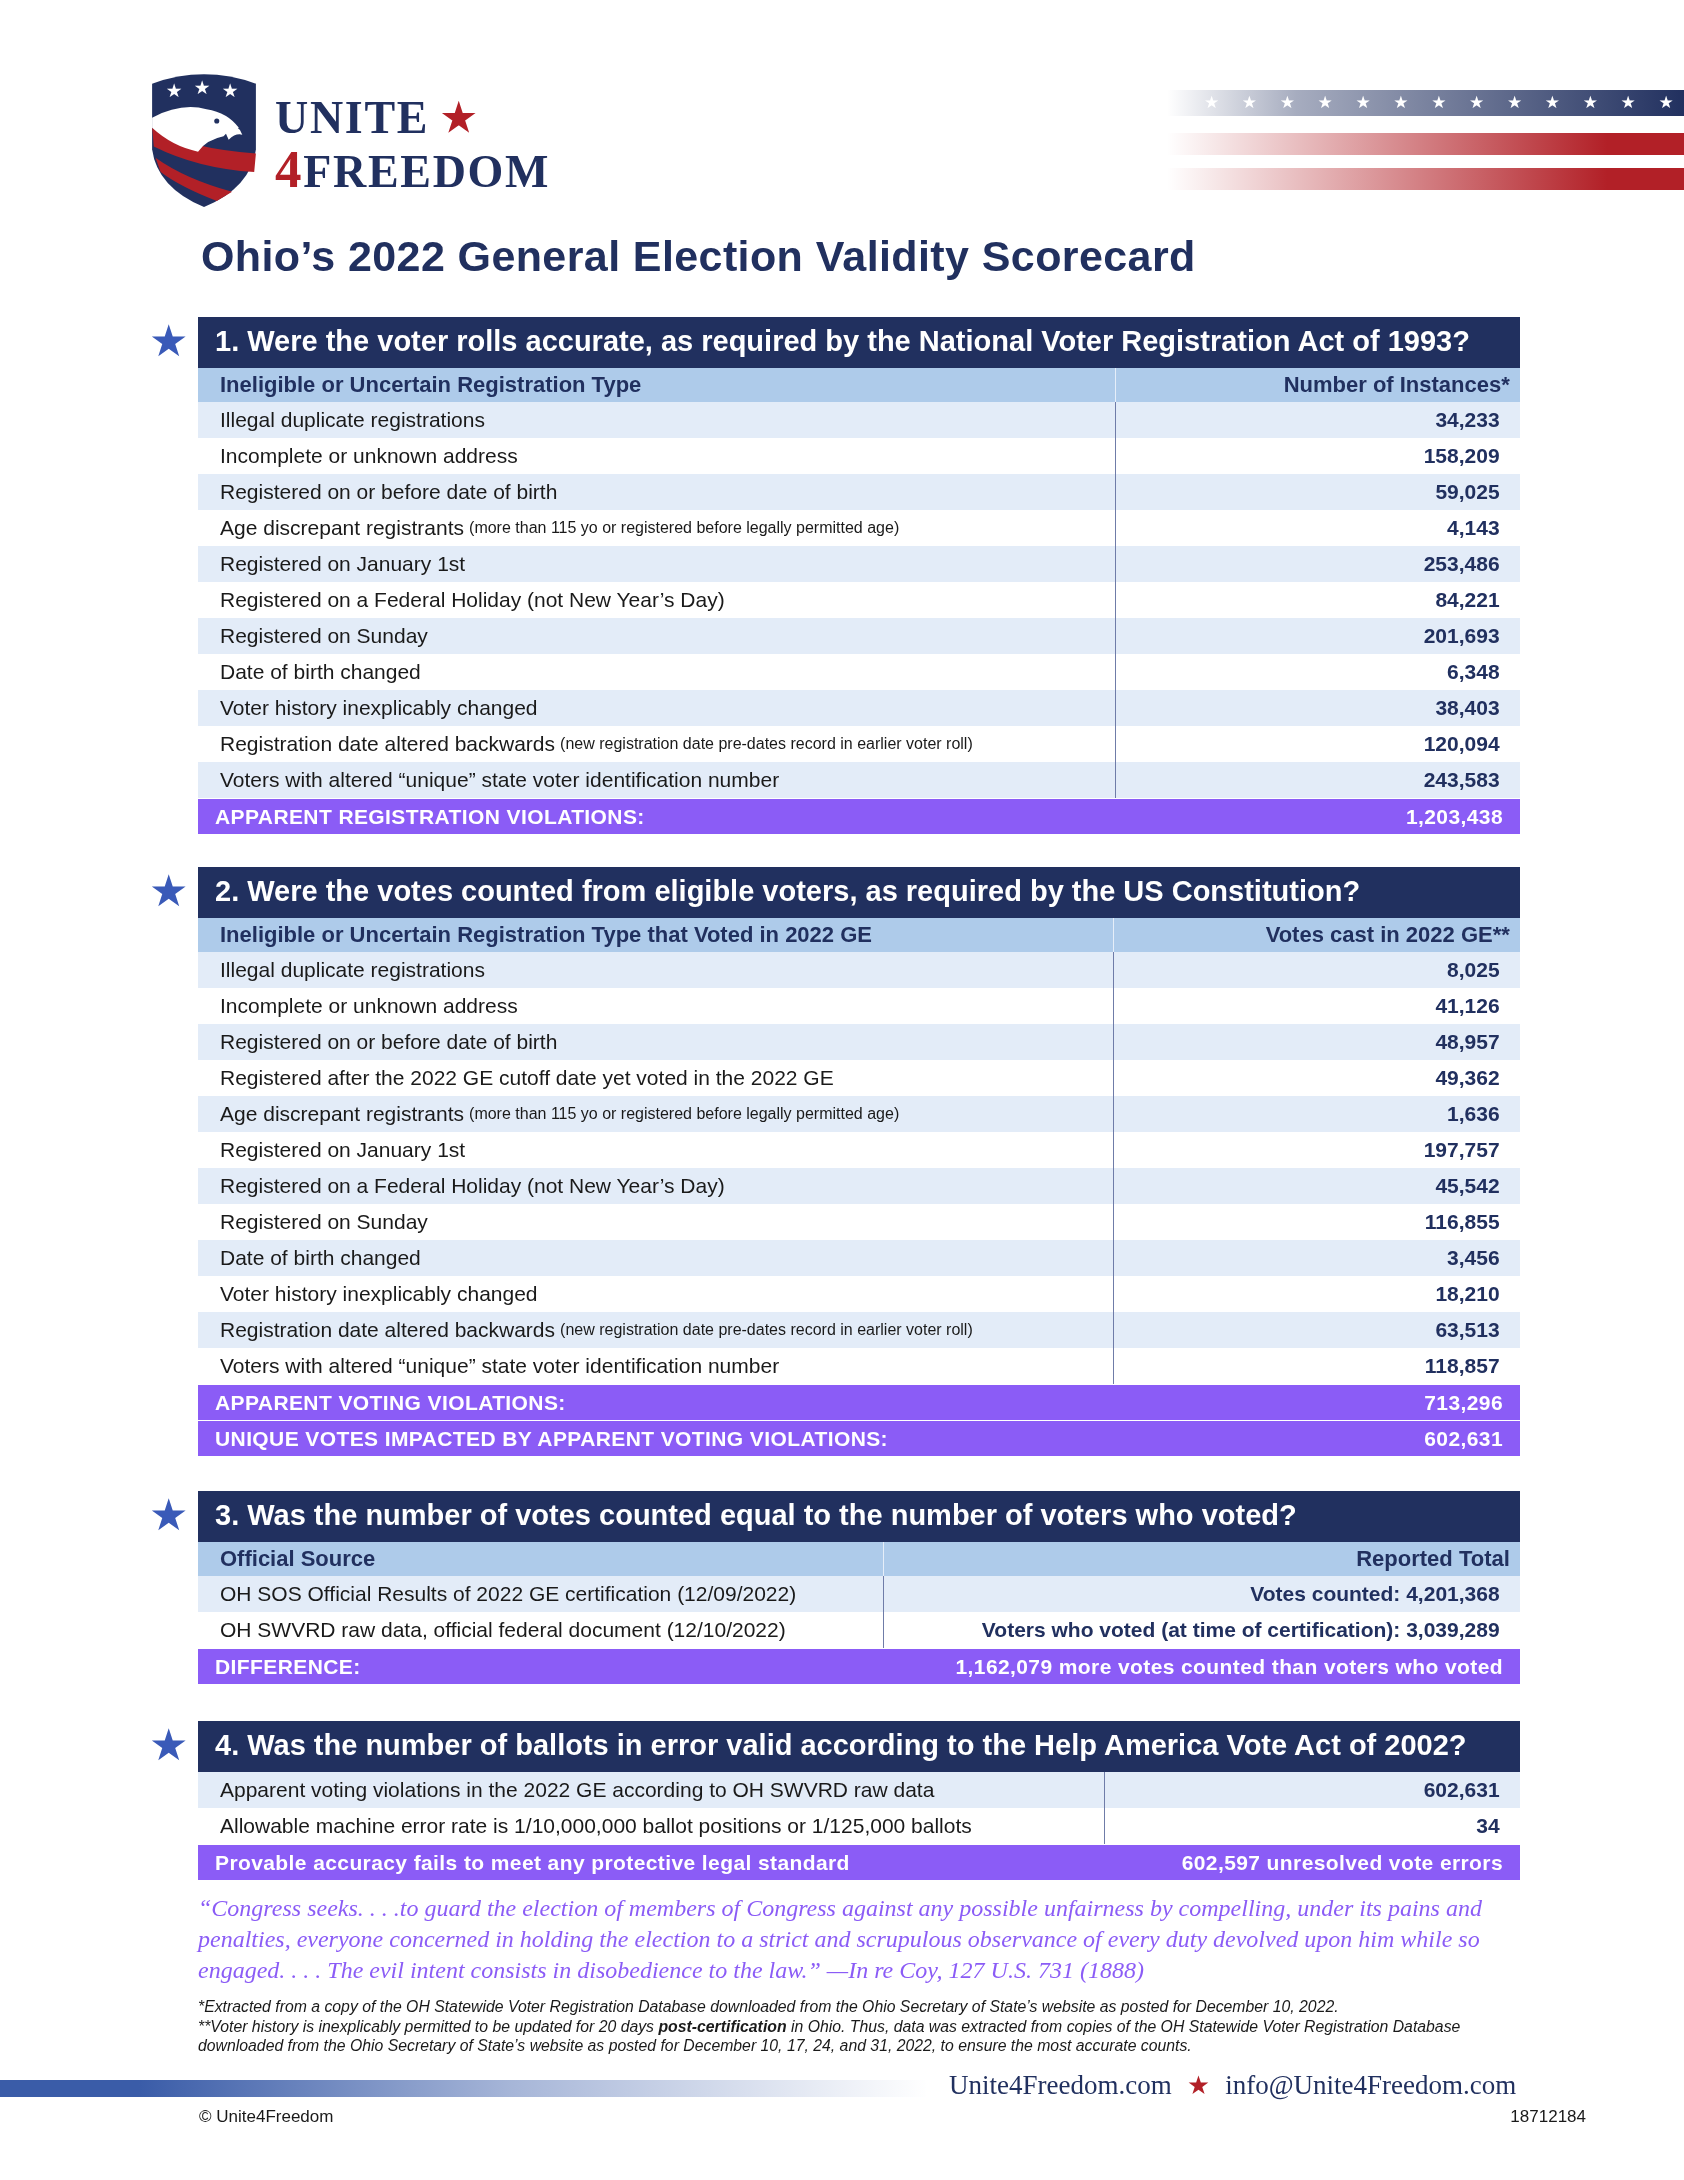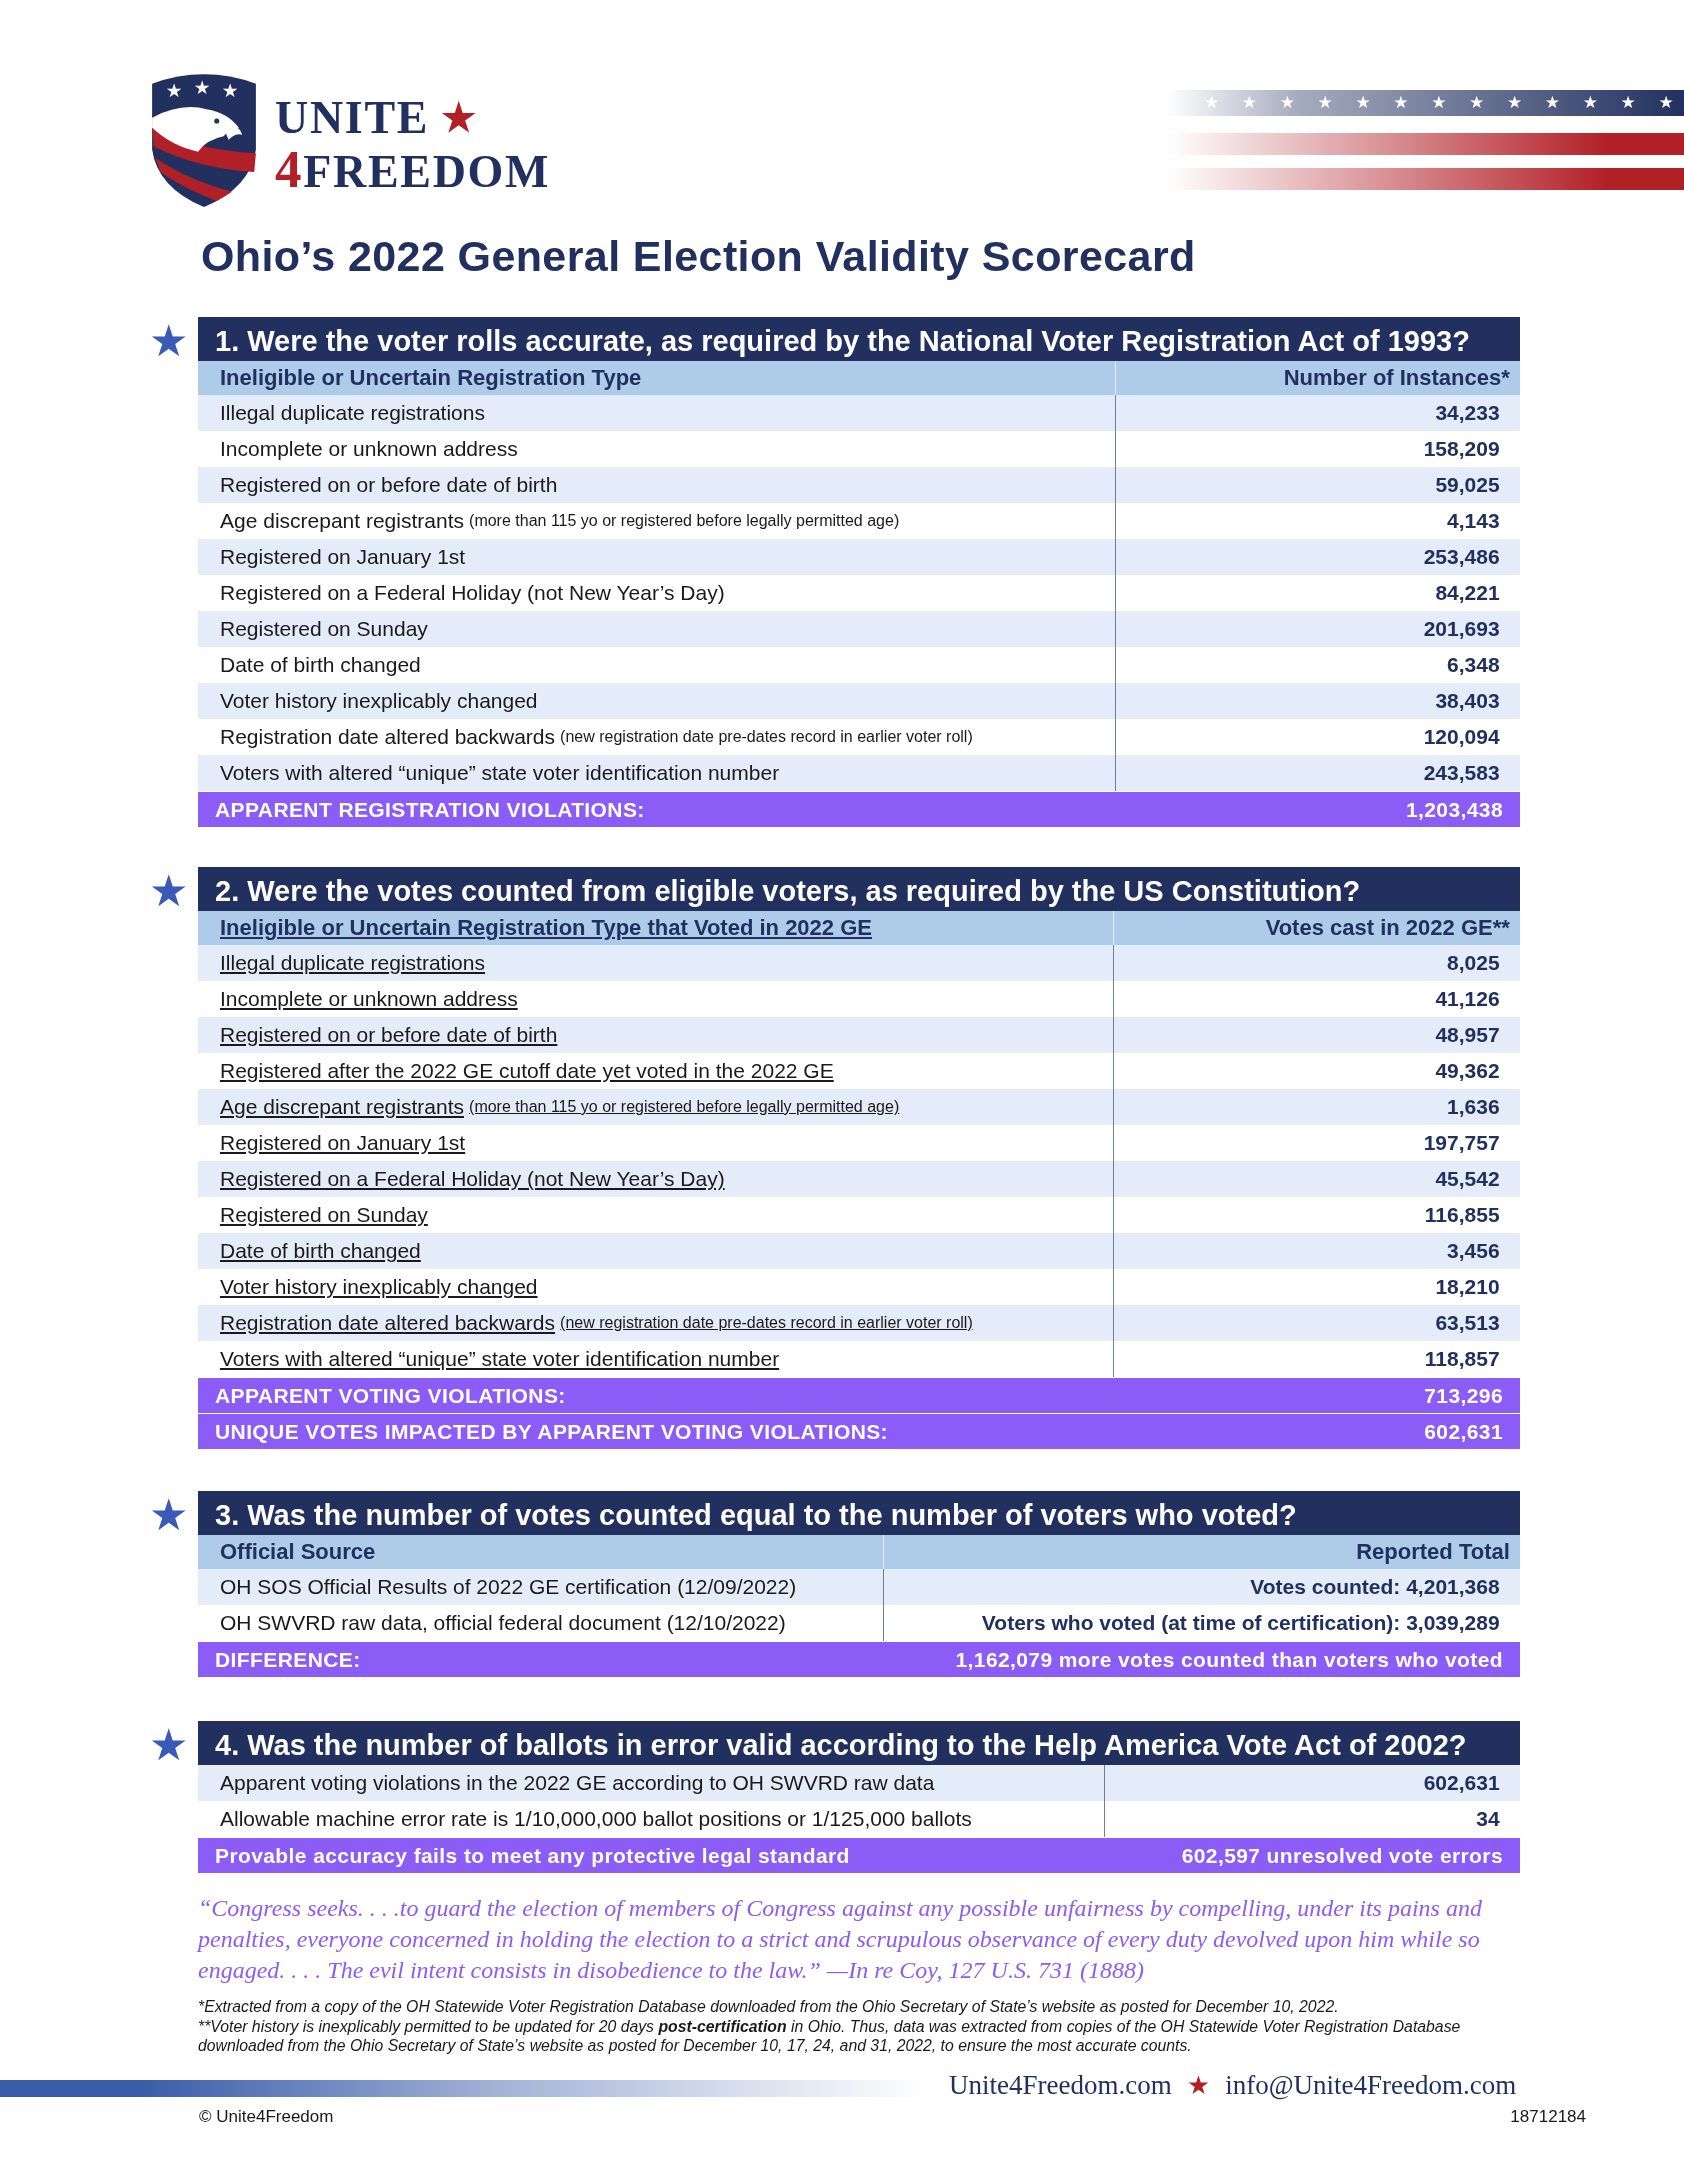--- a/index.html
+++ b/index.html
@@ -18,36 +18,36 @@
   .flag { position: absolute; left: 1167px; top: 90px; width: 518px; height: 95px; }
   .flag-stars { height: 25.6px; background: linear-gradient(90deg, rgba(33,48,95,0) 0%, rgba(33,48,95,0.4) 25%, #21305f 100%);
     display: flex; align-items: center; justify-content: space-around; padding-left: 25.6px; color: #fff; font-size: 17px; }
   .flag-stripe { height: 22px; margin-top: 17px; background: linear-gradient(90deg, rgba(178,32,39,0) 0%, rgba(178,32,39,0.35) 30%, #b22027 85%); }
   .flag-stripe + .flag-stripe { margin-top: 13.6px; }
 
   .page-title { position: absolute; left: 201px; top: 232px; font-size: 43px; font-weight: bold; color: #21305f; letter-spacing: 0.4px; }
 
   .section { position: absolute; left: 198px; width: 1322px; }
   .sec-star { position: absolute; left: -49px; top: 1.7px; color: #3a5ab8; font-size: 44px; line-height: 44px; }
-  .sec-head { background: #21305f; color: #fff; font-size: 29px; font-weight: bold; height: 44px; line-height: 48px; padding-left: 17px; white-space: nowrap; }
+  .sec-head { background: #21305f; color: #fff; font-size: 29px; font-weight: bold; height: 51px; line-height: 48px; padding-left: 17px; white-space: nowrap; }
   .col-head { background: #aecbea; color: #21305f; font-weight: bold; font-size: 22px; height: 34px; display: flex; }
   .col-head .c1, .row .c1 { padding-left: 22px; }
   .col-head .c2 { text-align: right; padding-right: 10.2px; border-left: 1.7px solid #e6eef9; }
   .row { display: flex; height: 36px; font-size: 21px; align-items: center; }
   .row:nth-child(odd) { background: #e3ecf8; }
   .row:nth-child(even) { background: #ffffff; }
   .c1 { flex: 0 0 auto; display: flex; align-items: center; height: 100%; white-space: nowrap; }
   .c2 { flex: 1 1 auto; height: 100%; display: flex; align-items: center; justify-content: flex-end; padding-right: 20.4px; border-left: 1.7px solid #6f7ca8; font-weight: bold; color: #21305f; }
   .col-head .c1, .col-head .c2 { display: flex; align-items: center; height: 100%; }
   .col-head .c2 { justify-content: flex-end; border-left: 1.7px solid #e6eef9; }
   .note { font-size: 16px; margin-left: 5.1px; }
   .total { background: #8b5cf6; color: #fff; font-weight: bold; font-size: 21px; height: 36px; display: flex; align-items: center; justify-content: space-between; padding: 0 17px 0 17px; letter-spacing: 0.4px; border-top: 1.7px solid #fff; }
 
   .s1 .c1 { width: 917px; }
-  .s2 .c1 { width: 915px; text-decoration: underline; }
+  .s2 .c1 { width: 915px; }
   .s3 .c1 { width: 685px; }
   .s4 .c1 { width: 906px; }
 
   .quote { position: absolute; left: 198px; top: 1893px; width: 1329px; font-family: "Liberation Serif", serif; font-style: italic; font-size: 24px; line-height: 31px; color: #8b5cf6; }
   .footnotes { position: absolute; left: 198px; top: 1997px; width: 1329px; font-size: 15.8px; line-height: 19.6px; font-style: italic; color: #1a1a1a; }
   .footnotes b { font-style: italic; }
   .footer-bar { position: absolute; left: 0; top: 2080px; width: 928px; height: 17px; background: linear-gradient(90deg, #3a5ca8 0%, #3a5ca8 15%, rgba(58,92,168,0.45) 55%, rgba(58,92,168,0) 100%); }
   .footer-links { position: absolute; left: 949px; top: 2070px; font-family: "Liberation Serif", serif; font-size: 27px; color: #21305f; display: flex; gap: 15.3px; align-items: center; }
   .footer-star { color: #b22027; font-size: 25.6px; }
   .copyright { position: absolute; left: 199px; top: 2107px; font-size: 17px; color: #1a1a1a; }

